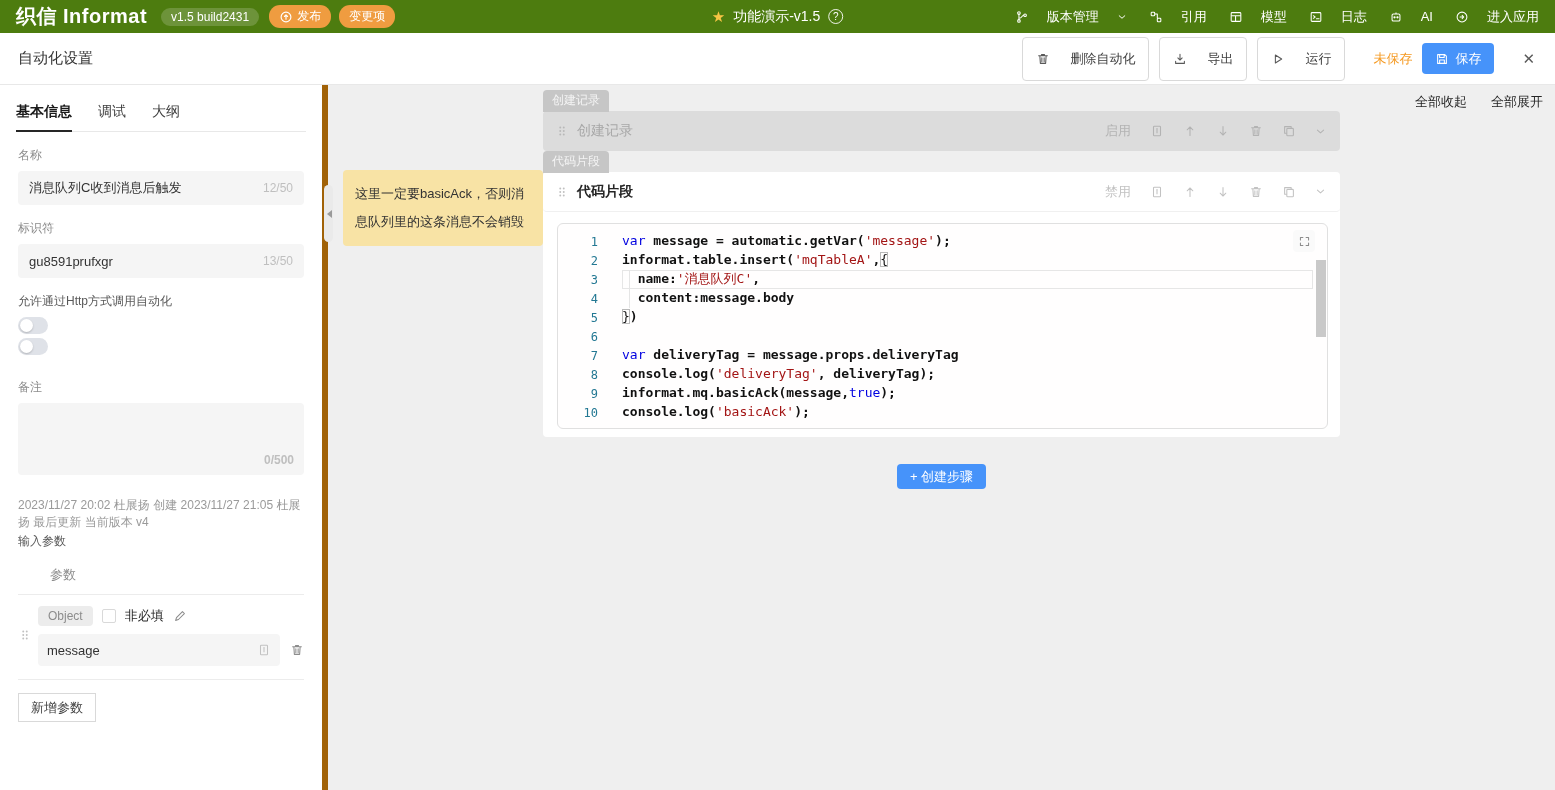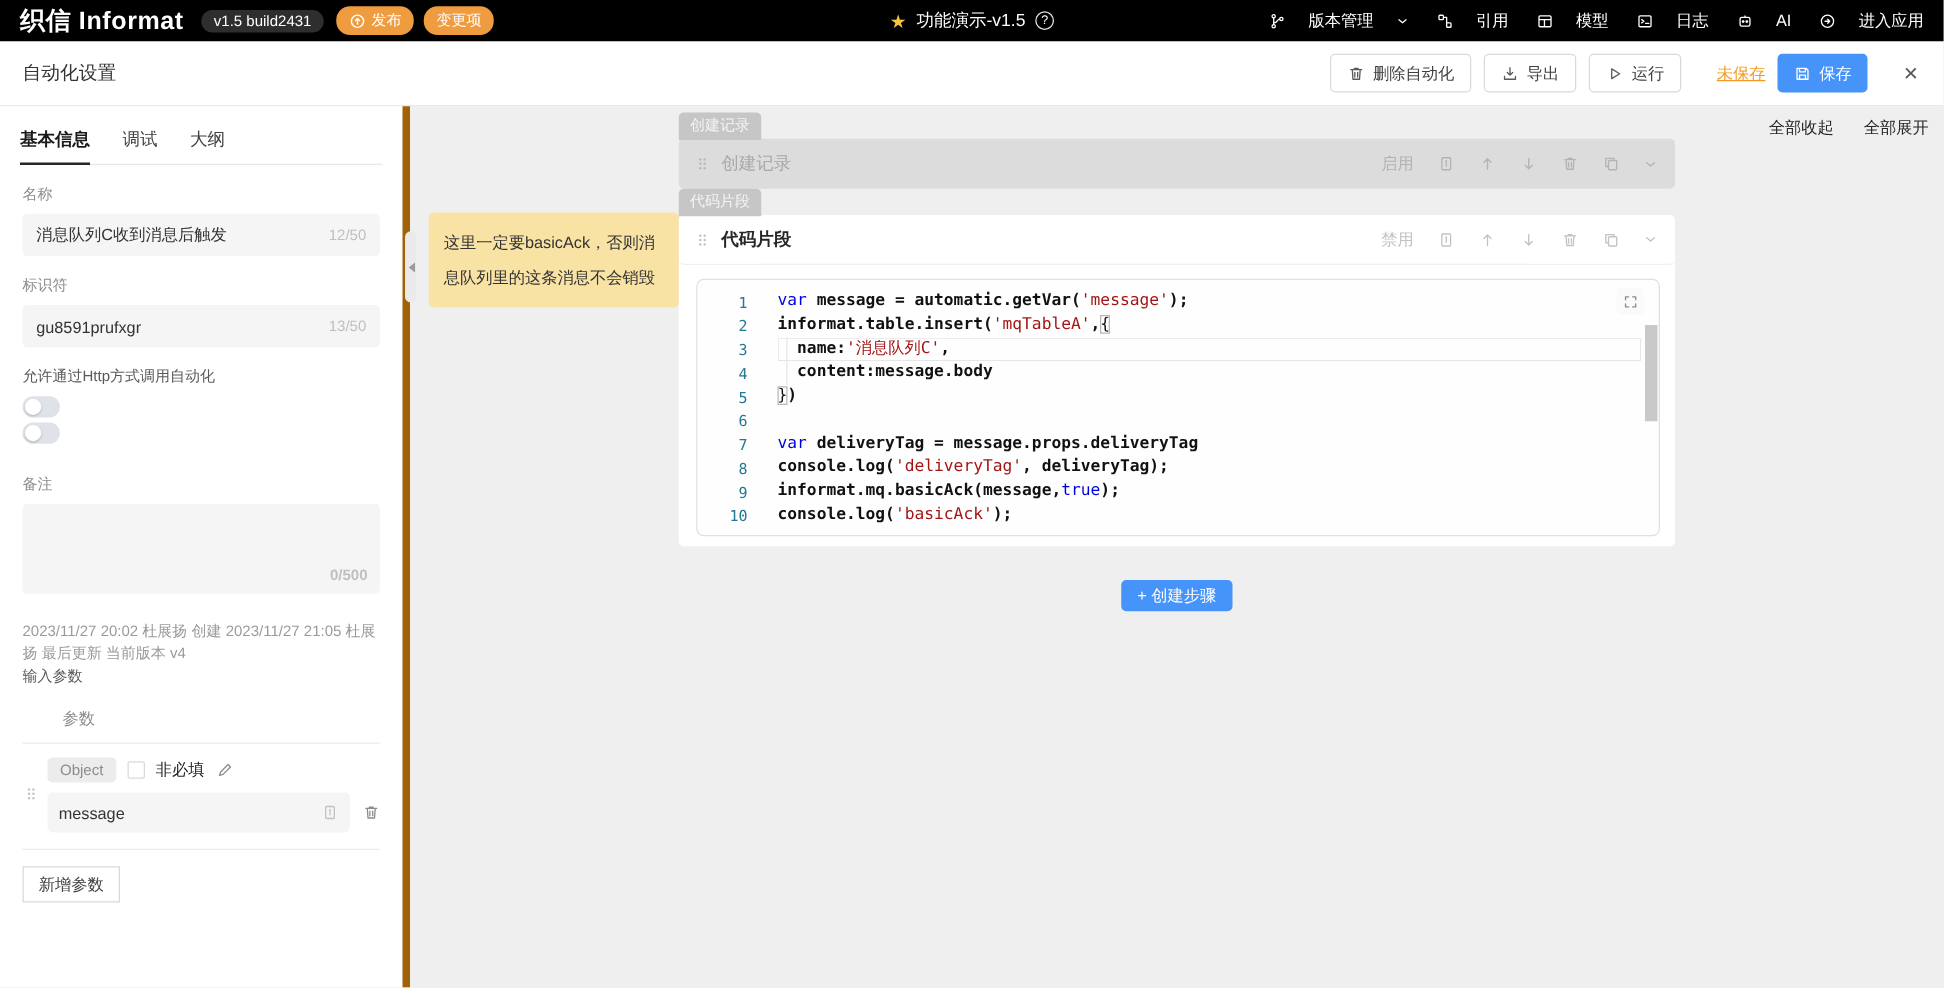--- a/index.html
+++ b/index.html
@@ -2,36 +2,36 @@
 <html><head>
 <meta charset="utf-8">
 <style>
   * { margin:0; padding:0; box-sizing:border-box; }
   html,body { width:1555px; height:790px; overflow:hidden; }
   body { font-family:"Liberation Sans","DejaVu Sans",sans-serif; font-size:13px; color:#262626; background:#efefef; }
   .ic { width:14px; height:14px; display:inline-block; vertical-align:-2px; }
   .ic svg { width:100%; height:100%; display:block; }
 
   
-  .topbar { height:33px; background:#000000; display:flex; align-items:center; padding:0 16px; position:relative; color:#fff; }
+  .topbar { height:33px; background:#4d7c0f; display:flex; align-items:center; padding:0 16px; position:relative; color:#fff; }
   .logo { font-weight:bold; font-size:20px; letter-spacing:.5px; font-style:normal; margin-right:14px; white-space:nowrap; }
   .ver-pill { background:rgba(255,255,255,.18); border-radius:10px; padding:2px 10px; font-size:12px; margin-right:10px; }
   .orange-pill { background:#ef9c40; border:none; color:#fff; border-radius:11px; padding:3px 10px; font-size:12px; display:inline-flex; align-items:center; gap:4px; margin-right:8px; cursor:pointer; font-family:inherit; }
   .tb-center { position:absolute; left:50%; transform:translateX(-50%); display:flex; align-items:center; gap:8px; font-size:14px; }
   .star { color:#f6c545; font-size:15px; }
   .help-circle { width:15px; height:15px; border:1px solid rgba(255,255,255,.9); border-radius:50%; font-size:10px; line-height:13px; text-align:center; display:inline-block; cursor:pointer; }
   .tb-menu { margin-left:auto; display:flex; align-items:center; gap:22px; font-size:13px; }
   .tb-item { display:flex; align-items:center; gap:18px; cursor:pointer; white-space:nowrap; }
 
   
   .subheader { height:52px; background:#fff; border-bottom:1px solid #e8e8e8; display:flex; align-items:center; padding:0 20px 0 18px; gap:10px; }
   .sh-title { font-size:15px; color:#333; margin-right:auto; }
-  .btn-outline { display:inline-flex; align-items:center; gap:6px; height:31px; padding:0 13px; background:#fff; border:1px solid #d9d9d9; border-radius:4px; font-size:13px; color:#404040; cursor:pointer; font-family:inherit; }
+  .btn-outline { display:inline-flex; align-items:center; gap:20px; height:44px; padding:0 13px; background:#fff; border:1px solid #d9d9d9; border-radius:4px; font-size:13px; color:#404040; cursor:pointer; font-family:inherit; }
   .btn-outline .ic { color:#595959; }
-  .unsaved { color:#f59a23; font-size:13px; margin-left:18px;text-decoration:underline; }
+  .unsaved { color:#f59a23; font-size:13px; margin-left:18px; }
   .btn-primary { display:inline-flex; align-items:center; gap:6px; height:31px; padding:0 13px; background:#4693fa; border:none; border-radius:4px; font-size:13px; color:#fff; cursor:pointer; font-family:inherit; }
   .close-x { margin-left:18px; color:#595959; font-size:15px; cursor:pointer; }
 
   
   .content { display:flex; height:705px; position:relative; }
   .sidebar { width:328px; background:#fff; border-right:6px solid #a16207; padding:14px 18px 0 18px; overflow:hidden; flex:none; }
   .canvas { flex:1; position:relative; background:#efefef; }
 
   
   .tabs { display:flex; gap:26px; border-bottom:1px solid #e8e8e8; margin:0 -2px; }

